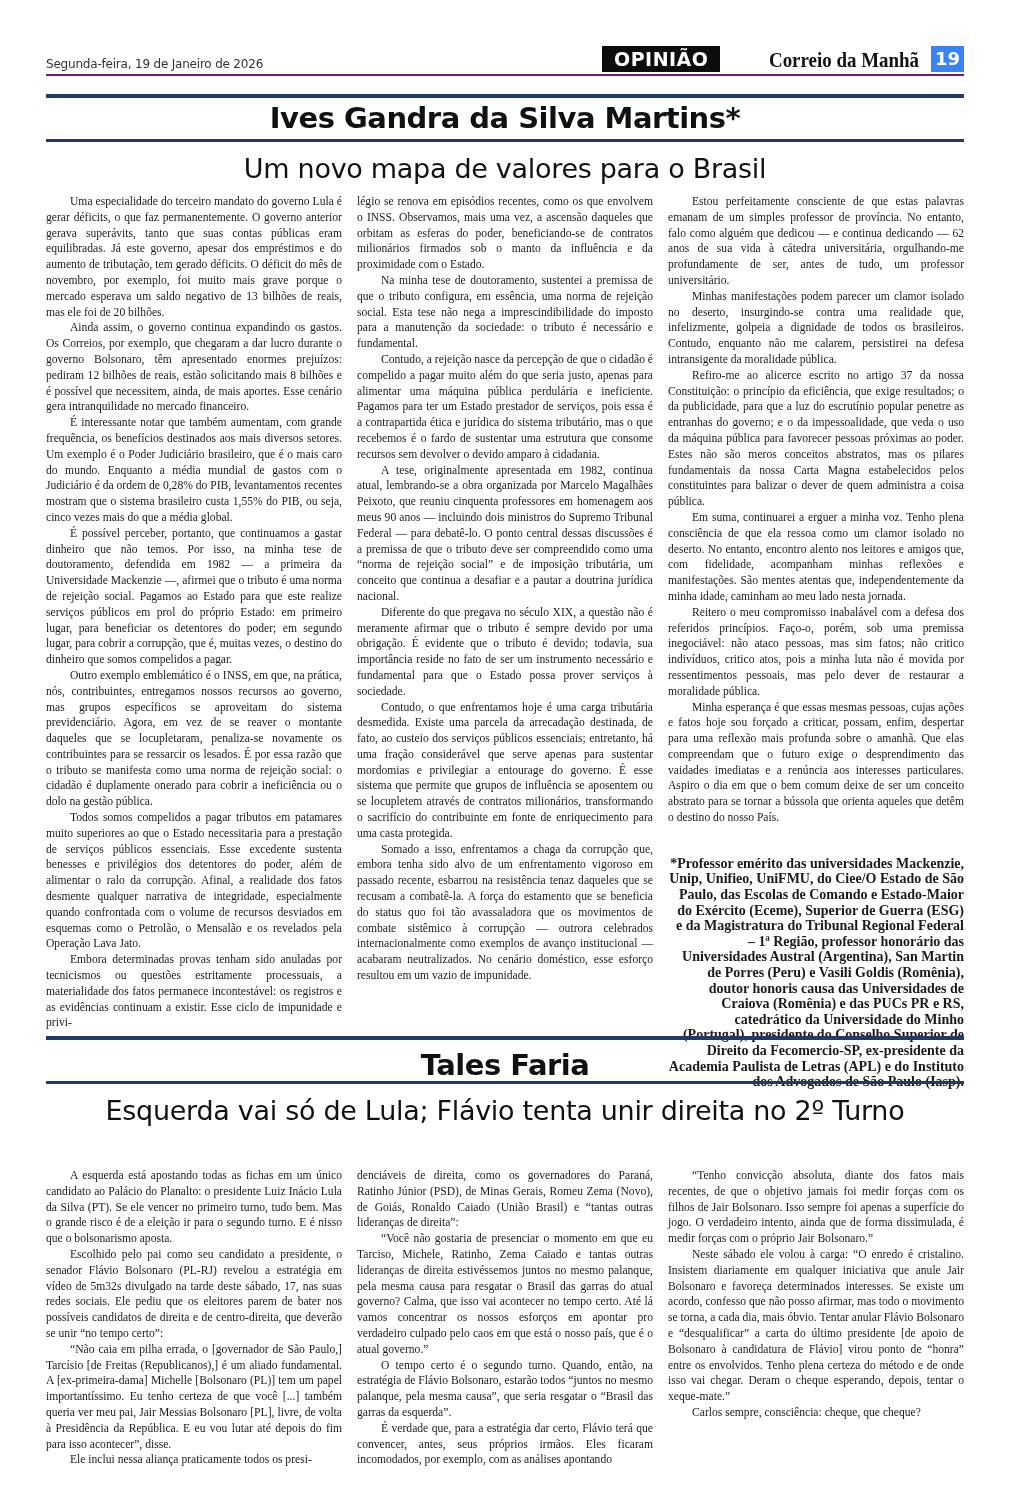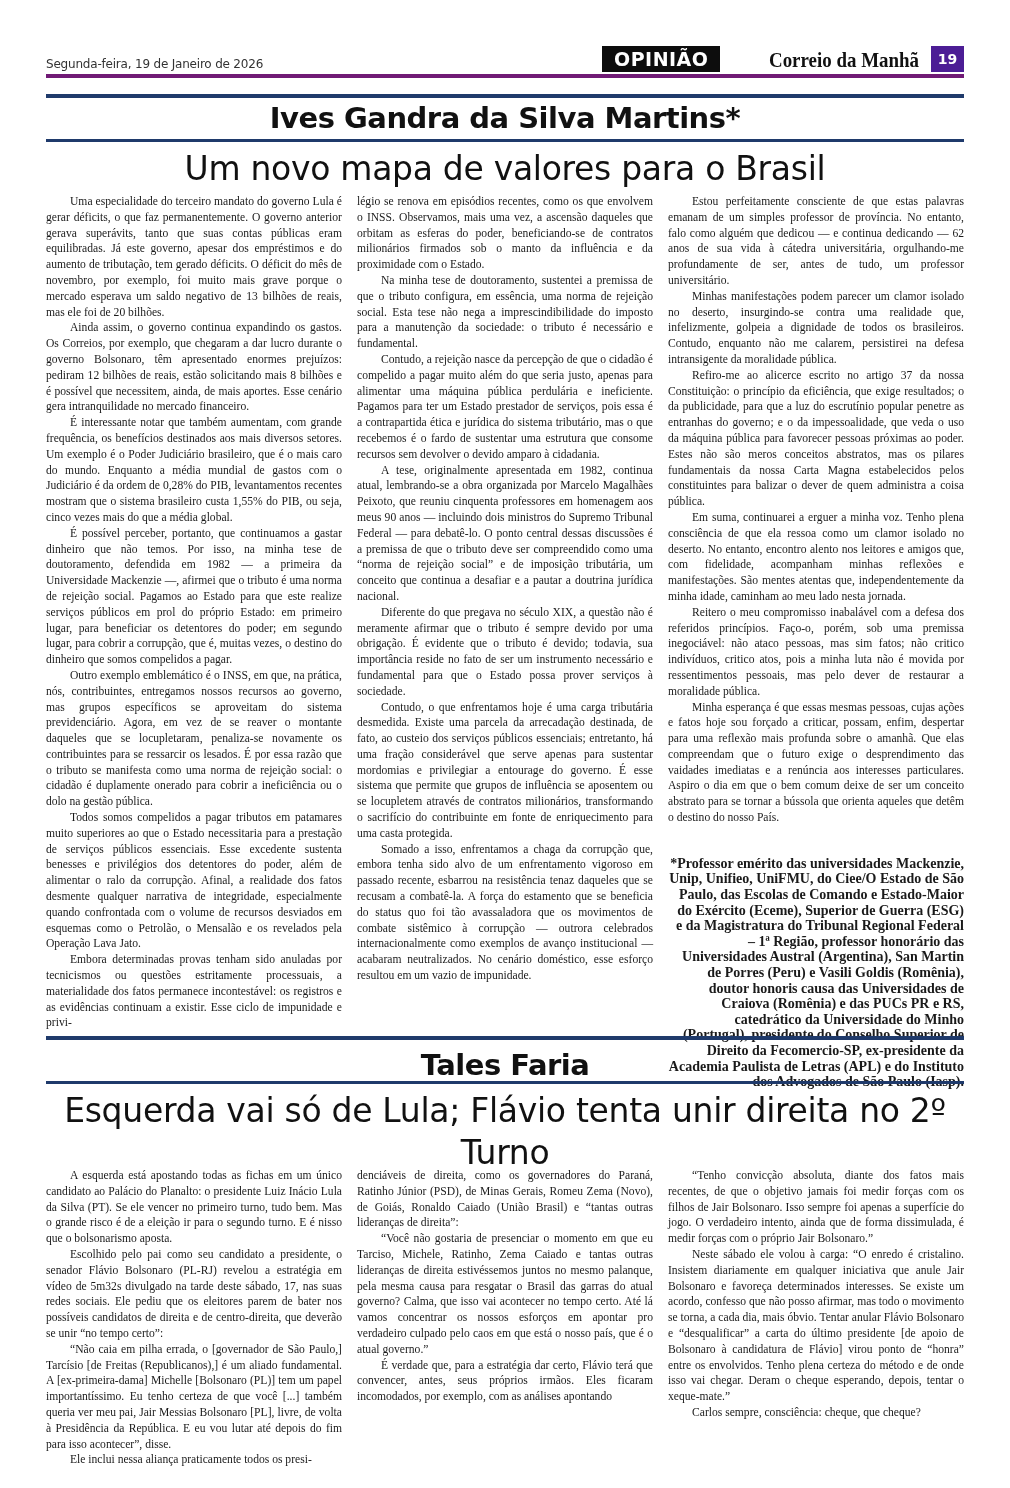--- a/index.html
+++ b/index.html
@@ -1,27 +1,27 @@
 <!DOCTYPE html>
 <html><head>
 <meta charset="utf-8">
 <style>
   html, body { margin: 0; padding: 0; background: #ffffff; }
   body { width: 1010px; height: 1488px; position: relative; overflow: hidden; color: #1a1a1a; }
-  .masthead { position: absolute; left: 46px; right: 46px; top: 44px; height: 30px; border-bottom: 4px solid #701a75; }
+  .masthead { position: absolute; left: 46px; right: 46px; top: 44px; height: 30px; border-bottom: 2px solid #701a75; }
   .date { position: absolute; left: 0; bottom: 3px; font-family: "DejaVu Sans", sans-serif; font-size: 12px; color: #333; letter-spacing: -0.2px; }
   .section-tag { position: absolute; left: 556px; top: 2px; height: 26px; padding: 0 12px; background: #0d0d0d; color: #fff; font-family: "DejaVu Sans", sans-serif; font-weight: bold; font-size: 19px; line-height: 26px; letter-spacing: 0.5px; }
   .paper-name { position: absolute; left: 723px; top: 3px; font-family: "Liberation Serif", serif; font-weight: bold; font-size: 22px; line-height: 26px; color: #111; transform: scaleX(0.86); transform-origin: left; }
-  .page-number { position: absolute; right: 0; top: 2px; width: 33px; height: 26px; background: #4c1d95; color: #fff; font-family: "DejaVu Sans", sans-serif; font-weight: bold; font-size: 14px; line-height: 26px; text-align: center; }
+  .page-number { position: absolute; right: 0; top: 2px; width: 33px; height: 26px; background: #3b82f6; color: #fff; font-family: "DejaVu Sans", sans-serif; font-weight: bold; font-size: 18px; line-height: 26px; text-align: center; }
 
   .rule-thick { position: absolute; left: 46px; right: 46px; height: 4px; background: #1f3a6b; }
   .rule-thin { position: absolute; left: 46px; right: 46px; height: 3px; background: #1f3a6b; }
 
   .author { position: absolute; left: 46px; right: 46px; text-align: center; font-family: "DejaVu Sans", sans-serif; font-size: 29px; color: #111; letter-spacing: -0.5px; }
-  .headline { position: absolute; left: 46px; right: 46px; text-align: center; font-family: "DejaVu Sans", sans-serif; font-weight: normal; font-size: 33px; color: #111; letter-spacing: -0.3px; }
+  .headline { position: absolute; left: 46px; right: 46px; text-align: center; font-family: "DejaVu Sans", sans-serif; font-weight: normal; font-size: 27px; color: #111; letter-spacing: -0.3px; }
 
   .columns { position: absolute; left: 46px; width: 918px; display: flex; justify-content: space-between; }
   .col { width: 296px; font-family: "Liberation Serif", serif; font-size: 11.6px; line-height: 15.8px; text-align: justify; hyphens: auto; color: #1a1a1a; }
   .col p { margin: 0; text-indent: 24px; }
   .col p.cont { text-indent: 0; }
   .footnote { margin-top: 30px; text-align: right; font-weight: bold; font-size: 14px; line-height: 15.6px; }
   .footnote p { text-indent: 0; }
 </style>
 </head>
 <body>
@@ -81,20 +81,21 @@
   <div class="columns" style="top:1168px;">
     <div class="col">
       <p>A esquerda está apostando todas as fichas em um único candidato ao Palácio do Planalto: o presidente Luiz Inácio Lula da Silva (PT). Se ele vencer no primeiro turno, tudo bem. Mas o grande risco é de a eleição ir para o segundo turno. E é nisso que o bolsonarismo aposta.</p>
       <p>Escolhido pelo pai como seu candidato a presidente, o senador Flávio Bolsonaro (PL-RJ) revelou a estratégia em vídeo de 5m32s divulgado na tarde deste sábado, 17, nas suas redes sociais. Ele pediu que os eleitores parem de bater nos possíveis candidatos de direita e de centro-direita, que deverão se unir “no tempo certo”:</p>
       <p>“Não caia em pilha errada, o [governador de São Paulo,] Tarcísio [de Freitas (Republicanos),] é um aliado fundamental. A [ex-primeira-dama] Michelle [Bolsonaro (PL)] tem um papel importantíssimo. Eu tenho certeza de que você [...] também queria ver meu pai, Jair Messias Bolsonaro [PL], livre, de volta à Presidência da República. E eu vou lutar até depois do fim para isso acontecer”, disse.</p>
       <p>Ele inclui nessa aliança praticamente todos os presi-</p>
     </div>
     <div class="col">
       <p class="cont">denciáveis de direita, como os governadores do Paraná, Ratinho Júnior (PSD), de Minas Gerais, Romeu Zema (Novo), de Goiás, Ronaldo Caiado (União Brasil) e “tantas outras lideranças de direita”:</p>
       <p>“Você não gostaria de presenciar o momento em que eu Tarciso, Michele, Ratinho, Zema Caiado e tantas outras lideranças de direita estivéssemos juntos no mesmo palanque, pela mesma causa para resgatar o Brasil das garras do atual governo? Calma, que isso vai acontecer no tempo certo. Até lá vamos concentrar os nossos esforços em apontar pro verdadeiro culpado pelo caos em que está o nosso país, que é o atual governo.”</p>
+      <p>O tempo certo é o segundo turno. Quando, então, na estratégia de Flávio Bolsonaro, estarão todos “juntos no mesmo palanque, pela mesma causa”, que seria resgatar o “Brasil das garras da esquerda”.</p>
       <p>É verdade que, para a estratégia dar certo, Flávio terá que convencer, antes, seus próprios irmãos. Eles ficaram incomodados, por exemplo, com as análises apontando</p>
     </div>
     <div class="col">
       <p>“Tenho convicção absoluta, diante dos fatos mais recentes, de que o objetivo jamais foi medir forças com os filhos de Jair Bolsonaro. Isso sempre foi apenas a superfície do jogo. O verdadeiro intento, ainda que de forma dissimulada, é medir forças com o próprio Jair Bolsonaro.”</p>
       <p>Neste sábado ele volou à carga: “O enredo é cristalino. Insistem diariamente em qualquer iniciativa que anule Jair Bolsonaro e favoreça determinados interesses. Se existe um acordo, confesso que não posso afirmar, mas todo o movimento se torna, a cada dia, mais óbvio. Tentar anular Flávio Bolsonaro e “desqualificar” a carta do último presidente [de apoio de Bolsonaro à candidatura de Flávio] virou ponto de “honra” entre os envolvidos. Tenho plena certeza do método e de onde isso vai chegar. Deram o cheque esperando, depois, tentar o xeque-mate.”</p>
       <p>Carlos sempre, consciência: cheque, que cheque?</p>
     </div>
   </div>
 </section>
 

